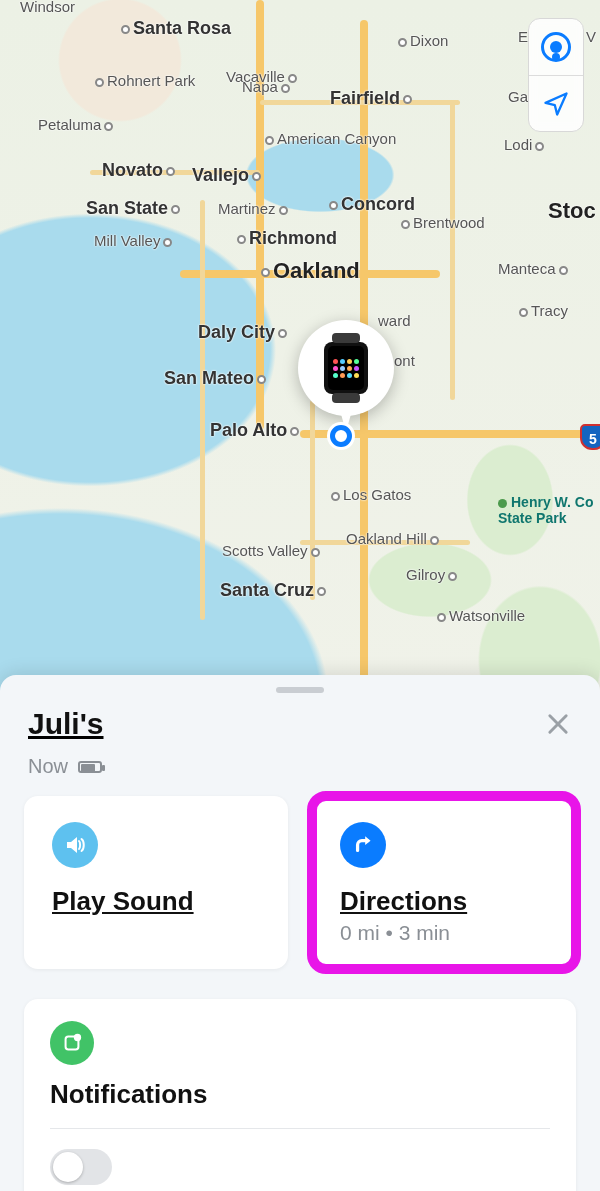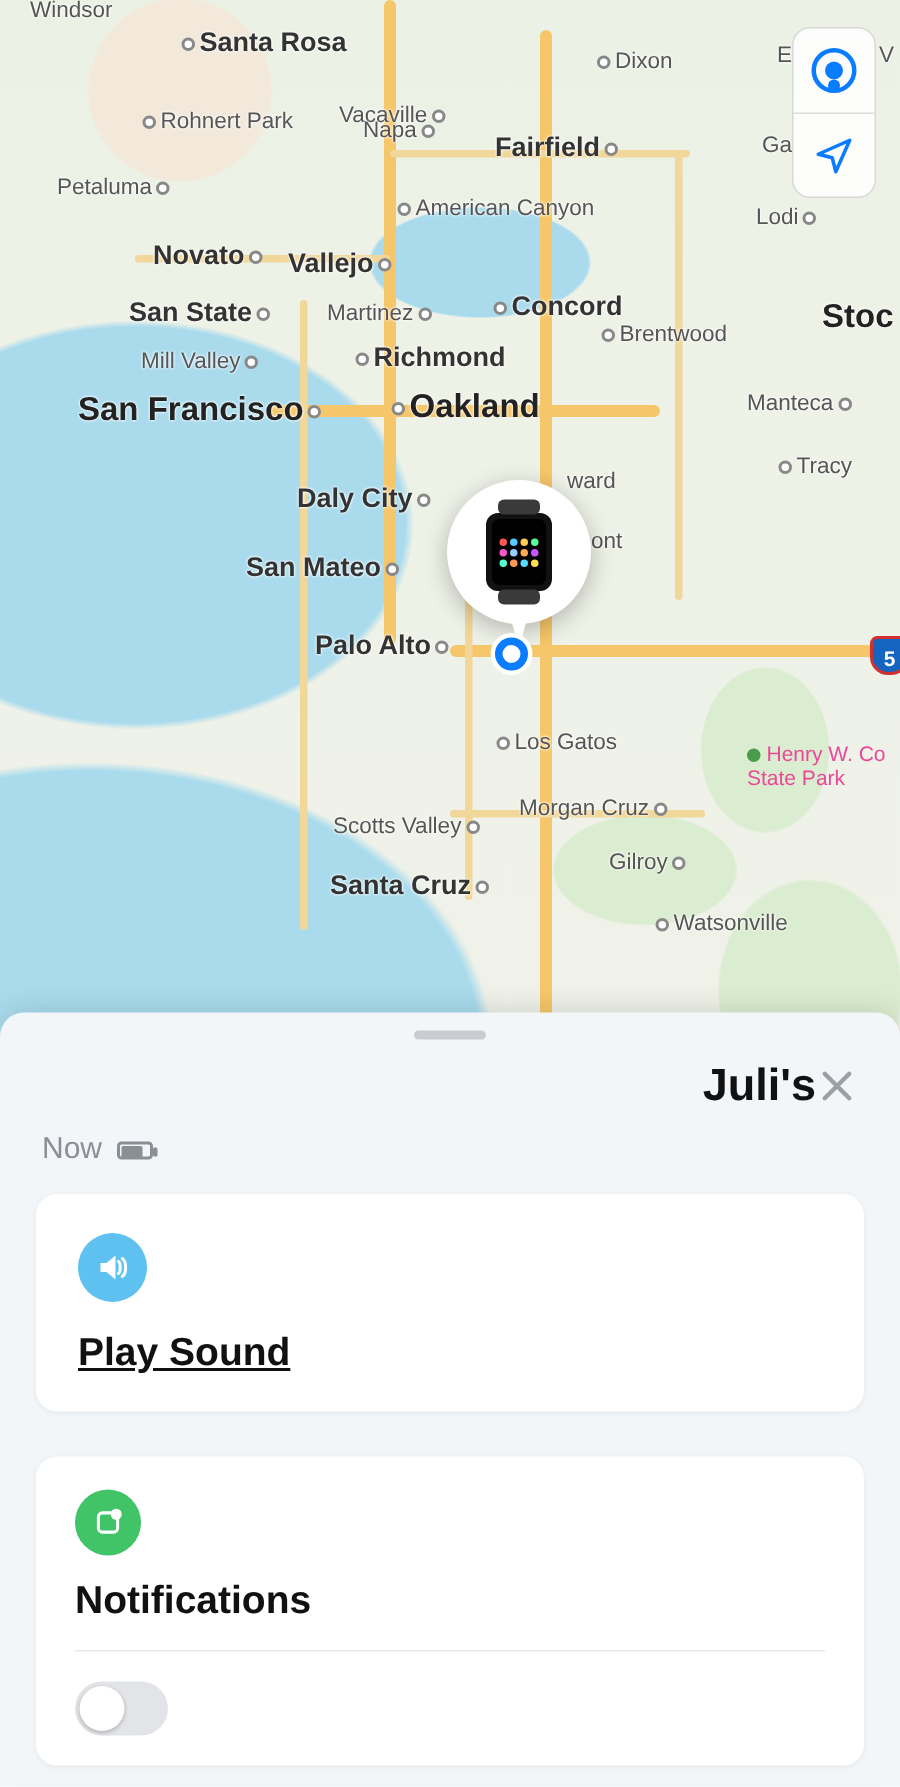--- a/index.html
+++ b/index.html
@@ -24,21 +24,21 @@
   .road.thin { background:#f1d79a; }
   .road.v   { width:8px; }
   .road.h   { height:8px; }
   .road.v.thin { width:5px; }
   .road.h.thin { height:5px; }
 
   .city { position:absolute; font-size:18px; font-weight:600; color:#333; white-space:nowrap; text-shadow:0 0 2px #fff,0 0 2px #fff; }
   .dot  { display:inline-block; width:9px; height:9px; border:2px solid #888; border-radius:50%; background:#fff; vertical-align:middle; margin:0 3px; }
   .city.big { font-size:22px; font-weight:700; color:#222; }
   .city.small { font-size:15px; color:#555; font-weight:500; }
-  .park { position:absolute; font-size:14px; color:#ec4899; font-weight:400; }
+  .park { position:absolute; font-size:14px; color:#0f766e; font-weight:700; }
   .park .pd { display:inline-block; width:9px;height:9px;border-radius:50%;background:#4c9a4c;margin-right:4px;vertical-align:middle;}
   .shield { position:absolute; width:26px; height:26px; background:#1464c0; border-radius:5px 5px 12px 12px; color:#fff; font-size:14px; font-weight:700; text-align:center; line-height:26px; border:2px solid #d03030;}
 
   
   .pin-wrap { position:absolute; left:298px; top:320px; }
   .pin-circle { width:96px; height:96px; border-radius:50%; background:#fff; box-shadow:0 4px 16px rgba(0,0,0,.25); display:flex; align-items:center; justify-content:center; }
   .watch { width:44px; height:52px; background:#111; border-radius:8px; position:relative; }
   .watch::before,.watch::after{content:"";position:absolute;left:8px;width:28px;height:10px;background:#3a3a3a;border-radius:4px;}
   .watch::before{top:-9px;} .watch::after{bottom:-9px;}
   .watch .face{position:absolute;inset:4px;border-radius:5px;background:#000;display:flex;flex-wrap:wrap;align-content:center;justify-content:center;gap:2px;padding:3px;}
@@ -49,21 +49,21 @@
   
   .float-btns{position:absolute;top:18px;right:16px;width:56px;background:rgba(255,255,255,.85);border:1px solid #d8d8d8;border-radius:12px;backdrop-filter:blur(4px);}
   .float-btns .fbtn{height:56px;display:flex;align-items:center;justify-content:center;}
   .float-btns .fbtn+.fbtn{border-top:1px solid #dcdcdc;}
   .avatar{width:30px;height:30px;border-radius:50%;border:3px solid #0a7cff;display:flex;align-items:center;justify-content:center;}
   .avatar::after{content:"";width:12px;height:12px;border-radius:50%;background:#0a7cff;box-shadow:0 10px 0 -2px #0a7cff;}
 
   
   #sheet{position:absolute;left:0;top:675px;width:600px;height:516px;background:#f3f6f9;border-radius:16px 16px 0 0;box-shadow:0 -2px 18px rgba(0,0,0,.12);}
   .grab{width:48px;height:6px;background:#c9cdd2;border-radius:3px;margin:12px auto 6px;}
-  .title-row{display:flex;align-items:center;justify-content:flex-end;padding:8px 28px 0;}
+  .title-row{display:flex;align-items:center;justify-content:space-between;padding:8px 28px 0;text-decoration:underline;}
   .title{font-size:30px;font-weight:700;color:#111;}
   .close{width:28px;height:28px;color:#9aa0a6;}
   .sub-row{display:flex;align-items:center;gap:10px;padding:14px 28px 18px;color:#8a8f95;font-size:20px;}
   .battery{width:24px;height:12px;border:2px solid #8a8f95;border-radius:3px;position:relative;}
   .battery::after{content:"";position:absolute;right:-5px;top:2px;width:3px;height:6px;background:#8a8f95;border-radius:1px;}
   .battery i{position:absolute;left:1px;top:1px;height:8px;width:14px;background:#8a8f95;border-radius:1px;}
 
   .cards{display:flex;gap:24px;padding:0 24px;}
   .card{flex:1;background:#fff;border-radius:14px;padding:26px 28px 24px;box-shadow:0 1px 4px rgba(0,0,0,.06);}
   .card.highlight{outline:10px solid #e815e8;outline-offset:-5px;}
@@ -116,31 +116,30 @@
     <span class="city small" style="left:504px;top:136px"><span>Lodi</span><span class="dot"></span></span>
     <span class="city" style="left:102px;top:160px"><span>Novato</span><span class="dot"></span></span>
     <span class="city" style="left:192px;top:165px"><span>Vallejo</span><span class="dot"></span></span>
     <span class="city" style="left:86px;top:198px"><span>San State</span><span class="dot"></span></span>
     <span class="city small" style="left:218px;top:200px"><span>Martinez</span><span class="dot"></span></span>
     <span class="city" style="left:326px;top:194px"><span class="dot"></span><span>Concord</span></span>
     <span class="city small" style="left:398px;top:214px"><span class="dot"></span><span>Brentwood</span></span>
     <span class="city big" style="left:548px;top:198px">Stoc</span>
     <span class="city small" style="left:94px;top:232px"><span>Mill Valley</span><span class="dot"></span></span>
     <span class="city" style="left:234px;top:228px"><span class="dot"></span><span>Richmond</span></span>
-    <span class="city big" style="left:52px;top:260px"><span>San Francisco</span><span class="dot"></span></span>
     <span class="city big" style="left:258px;top:258px"><span class="dot"></span><span>Oakland</span></span>
     <span class="city small" style="left:498px;top:260px"><span>Manteca</span><span class="dot"></span></span>
     <span class="city small" style="left:516px;top:302px"><span class="dot"></span><span>Tracy</span></span>
     <span class="city" style="left:198px;top:322px"><span>Daly City</span><span class="dot"></span></span>
     <span class="city small" style="left:378px;top:312px">ward</span>
     <span class="city small" style="left:394px;top:352px">ont</span>
     <span class="city" style="left:164px;top:368px"><span>San Mateo</span><span class="dot"></span></span>
     <span class="city" style="left:210px;top:420px"><span>Palo Alto</span><span class="dot"></span></span>
     <span class="city small" style="left:328px;top:486px"><span class="dot"></span><span>Los Gatos</span></span>
-    <span class="city small" style="left:346px;top:530px"><span>Morgan Cruz</span><span class="dot"></span></span>
+    <span class="city small" style="left:346px;top:530px"><span>Oakland Hill</span><span class="dot"></span></span>
     <span class="city small" style="left:222px;top:542px"><span>Scotts Valley</span><span class="dot"></span></span>
     <span class="city small" style="left:406px;top:566px"><span>Gilroy</span><span class="dot"></span></span>
     <span class="city" style="left:220px;top:580px"><span>Santa Cruz</span><span class="dot"></span></span>
     <span class="city small" style="left:434px;top:607px"><span class="dot"></span><span>Watsonville</span></span>
 
     <span class="park" style="left:498px;top:494px"><span class="pd"></span><span style="white-space:pre-line">Henry W. Co
 State Park</span></span>
     <span class="shield" style="left:580px;top:424px">5</span>
 
     <div class="pin-wrap">
@@ -199,20 +198,30 @@
       <div class="card">
         <div class="ic-circle ic-sound">
           <svg width="24" height="24" viewBox="0 0 24 24">
               <path d="M4 9v6h4l6 5V4L8 9H4z" fill="#fff"></path>
               <path d="M16 8c1.5 1 1.5 7 0 8M18.5 6c3 2 3 10 0 12" stroke="#fff" stroke-width="2" fill="none" stroke-linecap="round"></path>
             </svg>
         </div>
         <h3>Play Sound</h3>
       </div>
 
+      <div class="card highlight">
+        <div class="ic-circle ic-dir">
+          <svg width="26" height="26" viewBox="0 0 24 24">
+              <path d="M7 17v-5a4 4 0 0 1 4-4h5" stroke="#fff" stroke-width="3" fill="none" stroke-linecap="round"></path>
+              <path d="M14 4l5 4-5 4" fill="#fff"></path>
+            </svg>
+        </div>
+        <h3>Directions</h3>
+        <div class="meta">0 mi • 3 min</div>
+      </div>
     </div>
 
     <div class="panel">
       <div class="ic-notif">
         <svg width="22" height="22" viewBox="0 0 24 24">
             <rect x="5" y="5" width="14" height="14" rx="3" fill="none" stroke="#fff" stroke-width="2.2"></rect>
             <circle cx="18" cy="6" r="4" fill="#fff"></circle>
           </svg>
       </div>
       <h3>Notifications</h3>

